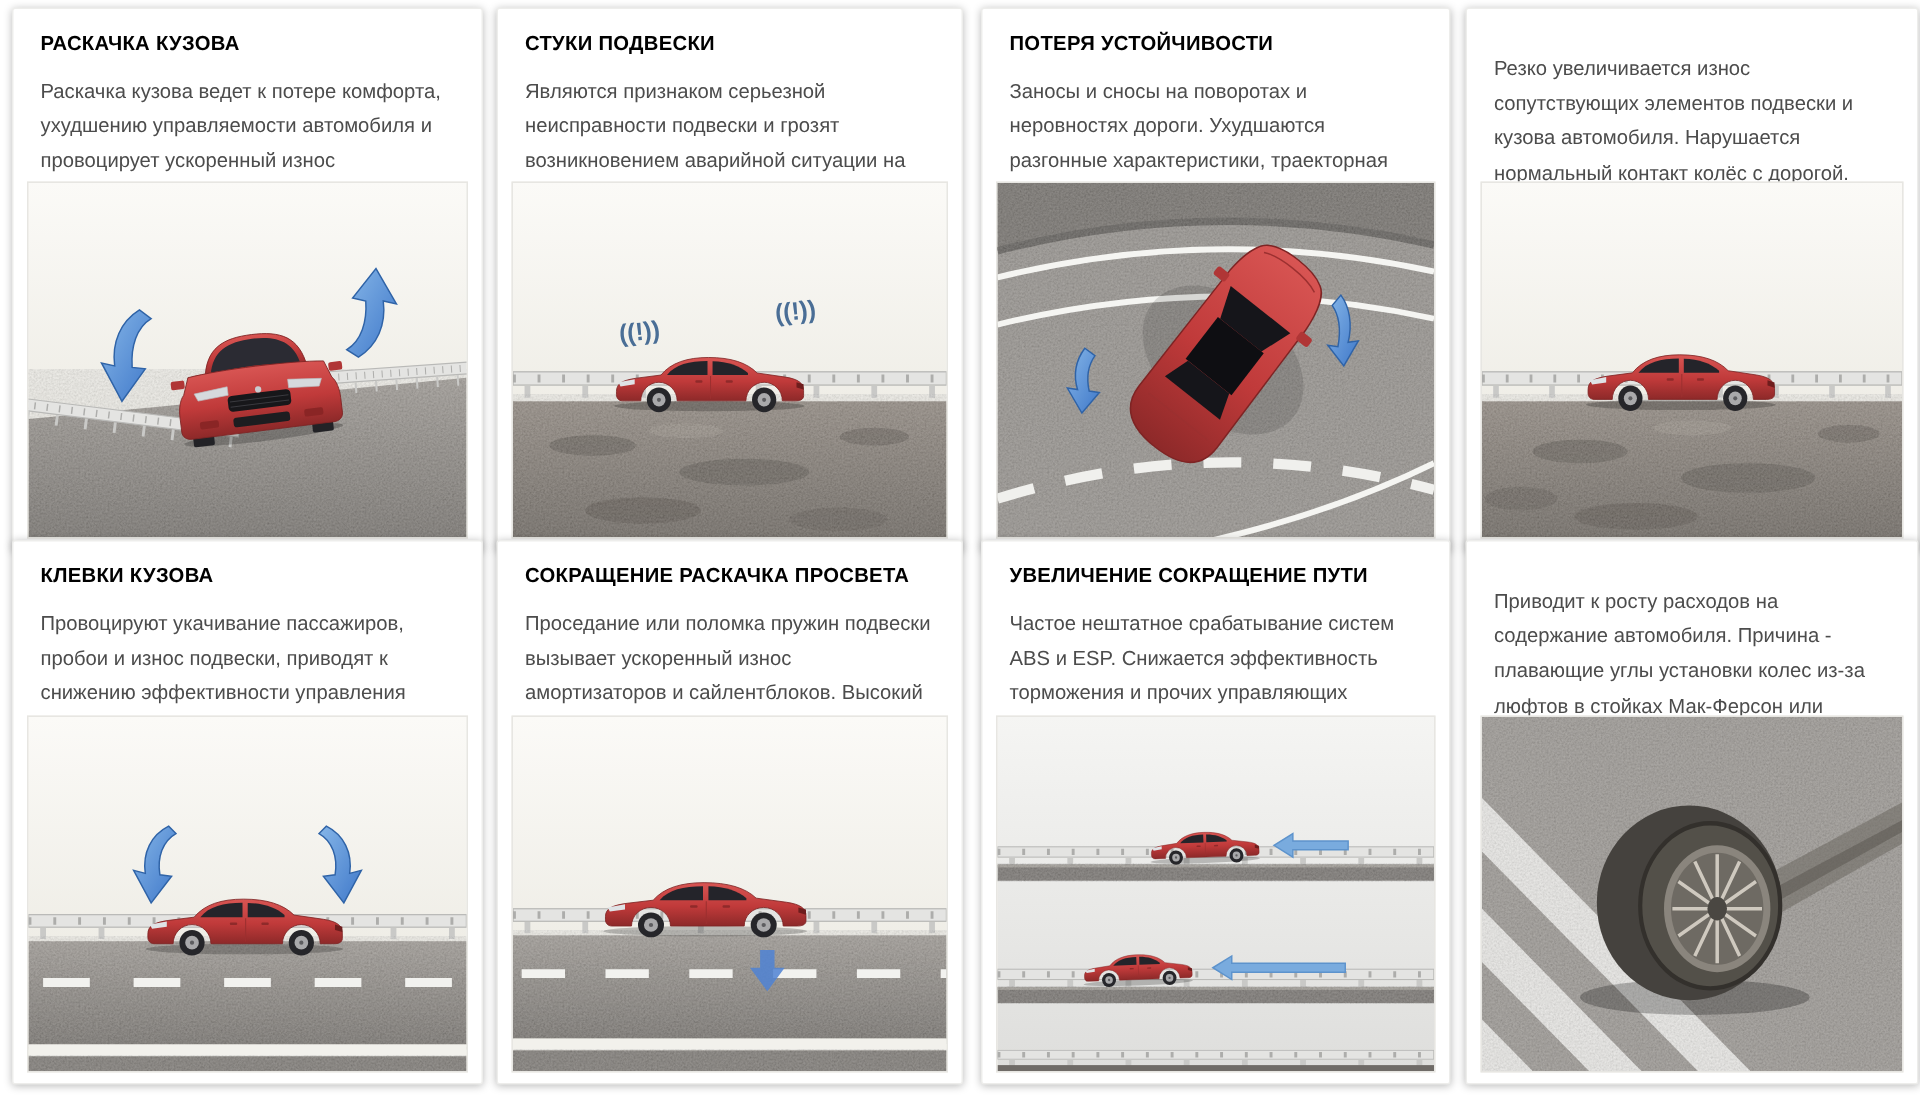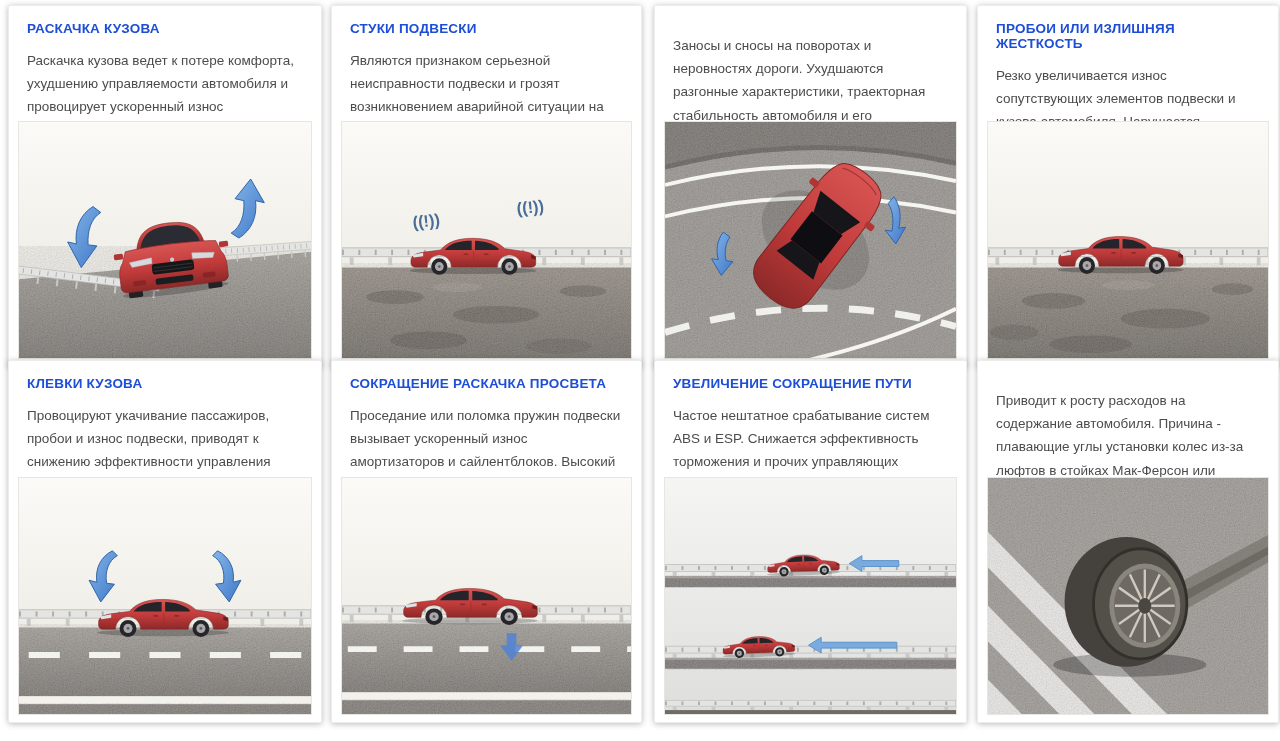--- a/index.html
+++ b/index.html
@@ -7,21 +7,21 @@
          font-family:"Liberation Sans",sans-serif;}
   .card{position:absolute;background:#ffffff;border:1px solid #ededeb;border-radius:2px;
         box-shadow:0 1px 6px rgba(0,0,0,.28);}
   .r1{top:5px;height:360px;}
   .r2{top:360px;height:361px;}
   .c1{left:8px;width:312px;}
   .c2{left:331px;width:309px;}
   .c3{left:654px;width:311px;}
   .c4{left:977px;width:300px;}
   .txt{padding:15px 18px 0 18px;}
-  .card h2{margin:0;font-size:13.5px;font-weight:700;color:#1d4ed8;letter-spacing:.2px;}
+  .card h2{margin:0;font-size:13.5px;font-weight:700;color:#000000;letter-spacing:.2px;}
   .card p{margin:13px 0 0 0;font-size:13.5px;line-height:1.72;color:#4c4c4c;}
   figure.illo{position:absolute;left:9px;right:9px;bottom:7px;height:236px;margin:0;
               border:1px solid #e7e6e2;background:#f4f3ef;}
   figure.illo svg{display:block;width:100%;height:100%;}
   svg text{font-family:"Liberation Sans",sans-serif;}
 </style>
 </head>
 <body>
 
 <svg width="0" height="0" style="position:absolute" aria-hidden="true">
@@ -166,20 +166,21 @@
             <use href="#car-side"></use>
           </g>
         <text x="0" y="0" transform="translate(74,108) rotate(-6)" font-size="17" font-weight="bold" fill="#4a6e96">((!))</text>
         <text x="0" y="0" transform="translate(182,94) rotate(-6)" font-size="17" font-weight="bold" fill="#4a6e96">((!))</text>
       </svg>
     </figure>
   </section>
 
   <section class="card r1 c3">
     <div class="txt">
+      <h2>ПОТЕРЯ УСТОЙЧИВОСТИ</h2>
       <p>Заносы и сносы на поворотах и неровностях дороги. Ухудшаются разгонные характеристики, траекторная стабильность автомобиля и его устойчивость на прямых.</p>
     </div>
     <figure class="illo">
       <svg viewBox="0 0 300 240" preserveAspectRatio="none">
         <rect width="300" height="240" fill="#8f8b86"></rect>
         <path d="M0,46 Q150,8 300,42 L300,0 L0,0 Z" fill="#6b6762"></path>
         <path d="M0,46 Q150,8 300,42" stroke="#55524e" stroke-width="5" fill="none"></path>
         <rect width="300" height="240" filter="url(#speckle)"></rect>
         <path d="M0,64 Q150,28 300,60" stroke="#f5f5f2" stroke-width="4" fill="none"></path>
         <path d="M0,96 Q150,60 300,92" stroke="#f5f5f2" stroke-width="4" fill="none"></path>
@@ -190,21 +191,20 @@
             <use href="#car-top"></use>
           </g>
         <path d="M60,112 C54,120 52,130 55,140 L48,139 L58,156 L70,142 L63,141 C61,132 62,124 67,117 Z" fill="url(#blueG)" stroke="#2f63a7" stroke-width="1"></path>
         <path d="M236,76 C242,84 244,96 241,108 L248,107 L238,124 L227,110 L234,111 C236,100 235,90 230,83 Z" fill="url(#blueG)" stroke="#2f63a7" stroke-width="1"></path>
       </svg>
     </figure>
   </section>
 
   <section class="card r1 c4">
     <div class="txt">
-      <h2>ПРОБОИ ИЛИ ИЗЛИШНЯЯ ЖЕСТКОСТЬ</h2>
       <p>Резко увеличивается износ сопутствующих элементов подвески и кузова автомобиля. Нарушается нормальный контакт колёс с дорогой. Снижается комфорт движения.</p>
     </div>
     <figure class="illo">
       <svg viewBox="0 0 300 240" preserveAspectRatio="none">
         <rect width="300" height="240" fill="url(#skyG)"></rect>
         <g transform="translate(0,128) scale(1,0.9)">
             <use href="#rail"></use>
           </g>
         <rect y="148" width="300" height="92" fill="url(#roughG)"></rect>
         <ellipse cx="70" cy="182" rx="34" ry="8" fill="#5c564f" opacity="0.8"></ellipse>

